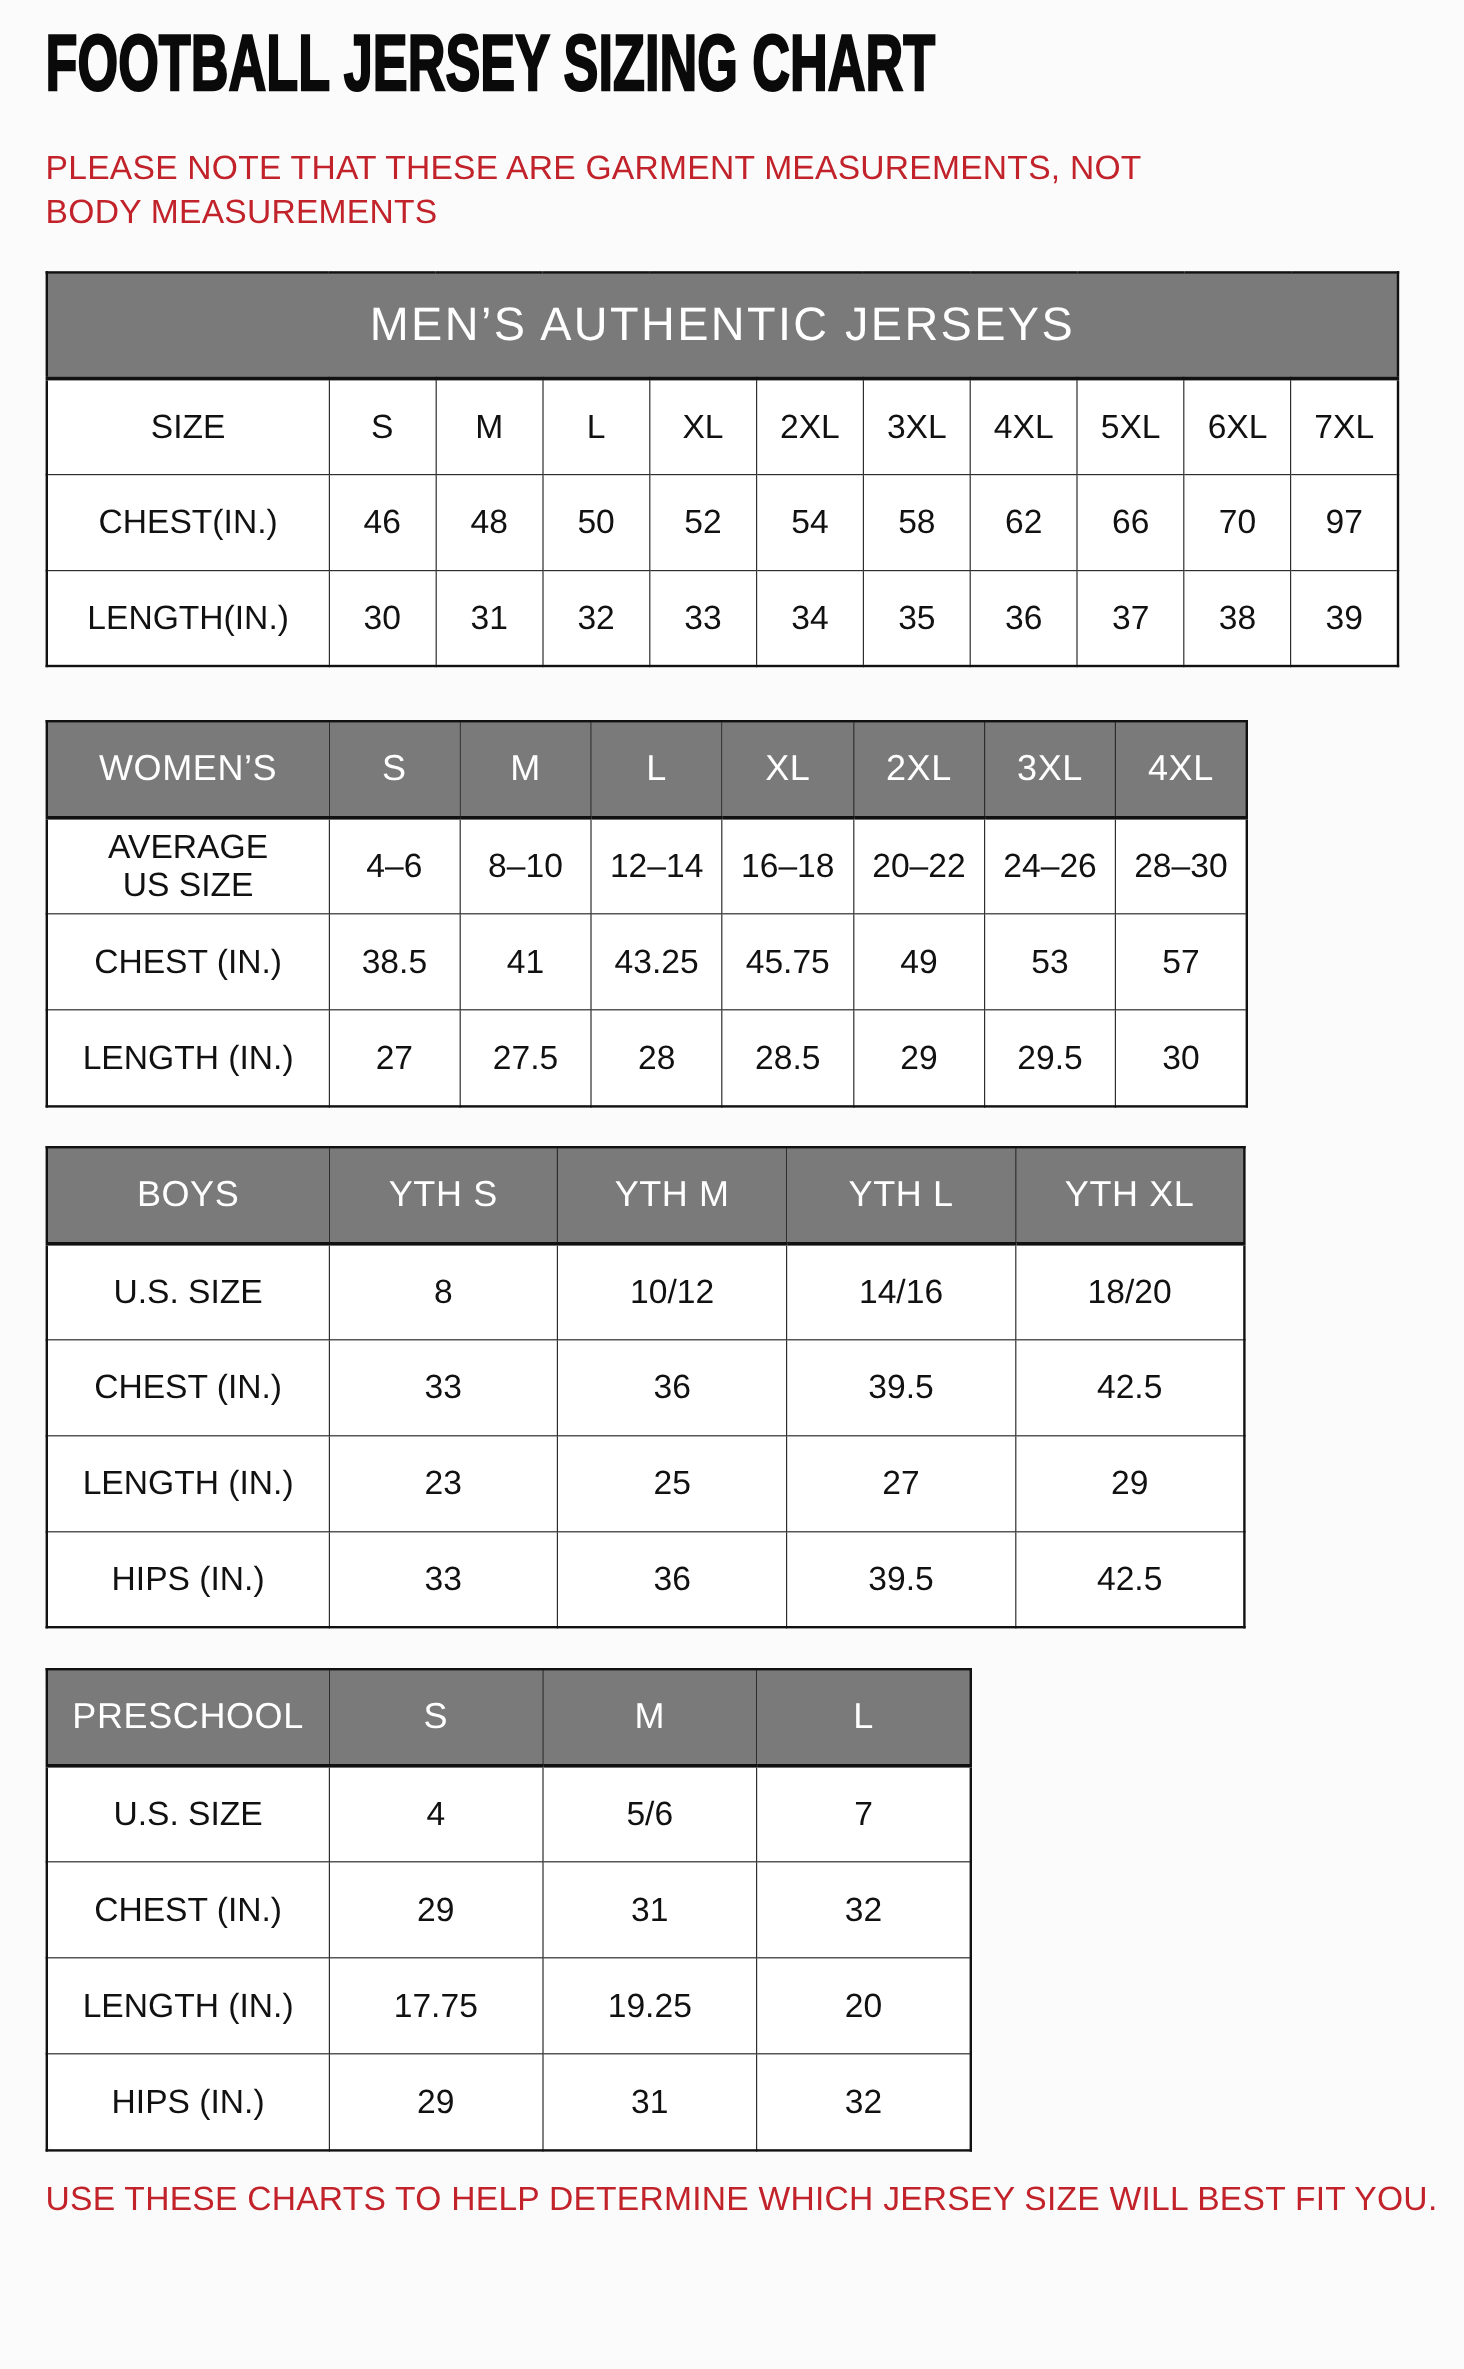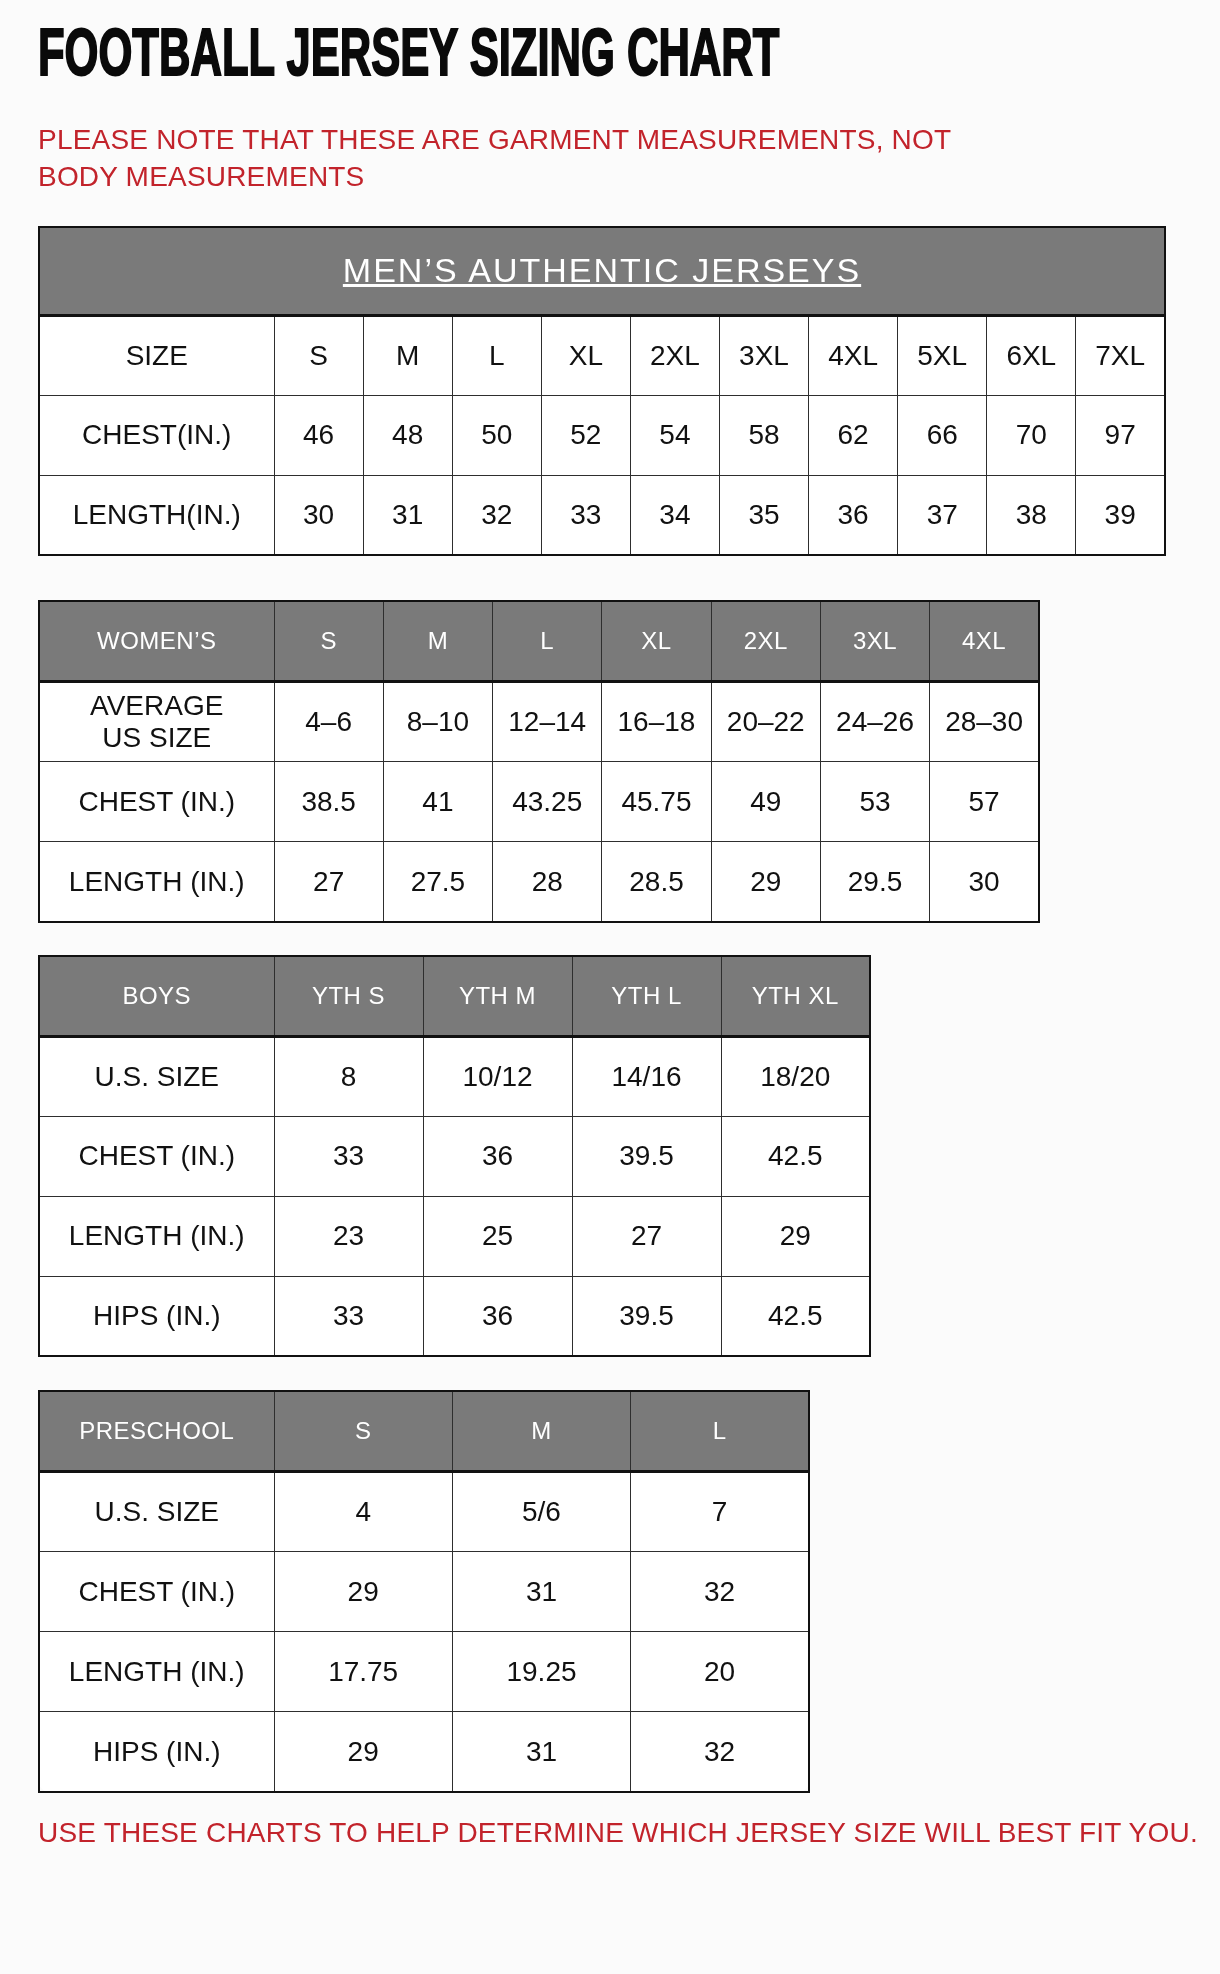--- a/index.html
+++ b/index.html
@@ -47,29 +47,28 @@
     text-align:center;
     vertical-align:middle;
     font-weight:normal;
     font-size:28px;
     padding:0;
   }
   table.size-table thead th{
     background:#7a7a7a;
     color:#fff;
     height:78px;
-    font-size:24px;
+    font-size:30px;
     border-bottom:3px solid #111;
     letter-spacing:.5px;
   }
   table.size-table thead th.merged{
     height:86px;
-    font-size:34px;
+    font-size:39px;
     letter-spacing:2px;
-    text-decoration:underline;
   }
   table.size-table tbody tr{height:80px;}
   table.size-table td.row-label{
     white-space:pre-line;
     line-height:1.15;
   }
 
   
   table[data-name="mens-authentic-jerseys-table"]{margin-top:30px;}
   table[data-name="womens-table"]{margin-top:44px;}
@@ -204,21 +203,21 @@
             <td data-name="size-value">27</td>
             <td data-name="size-value">27.5</td>
             <td data-name="size-value">28</td>
             <td data-name="size-value">28.5</td>
             <td data-name="size-value">29</td>
             <td data-name="size-value">29.5</td>
             <td data-name="size-value">30</td>
           </tr>
         </tbody>
       </table>
-      <table class="size-table" data-name="boys-table" style="width: 833px;">
+      <table class="size-table" data-name="boys-table" style="width: 1000px;">
         <colgroup>
           <col style="width: 235px;">
           <col>
           <col>
           <col>
           <col>
         </colgroup>
         <thead>
           <tr>
             <th data-name="table-title">BOYS</th>

